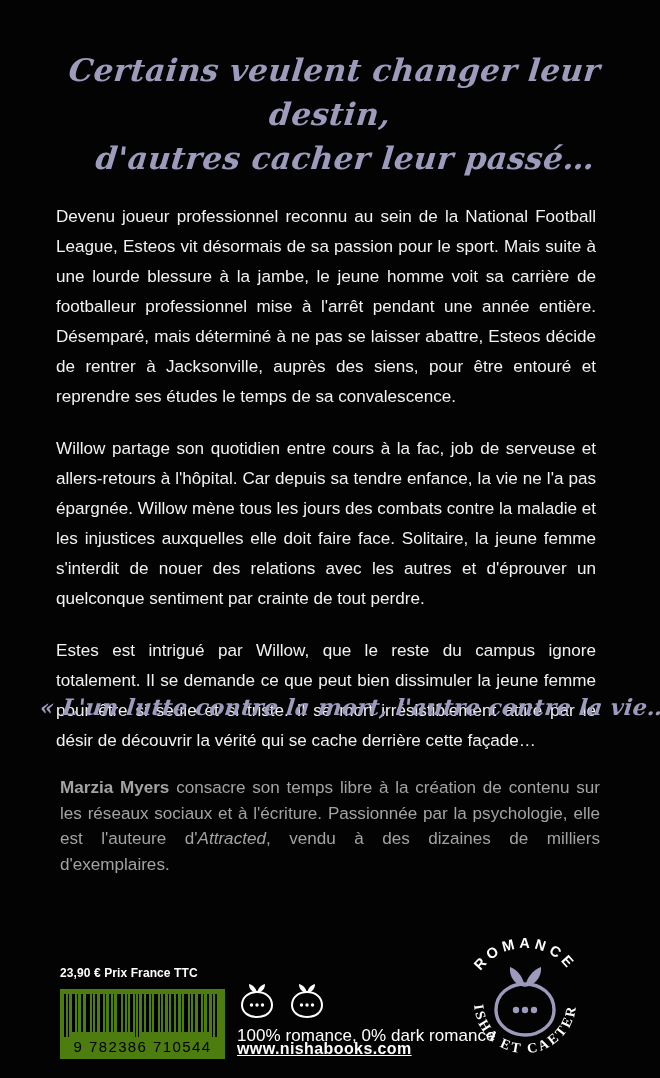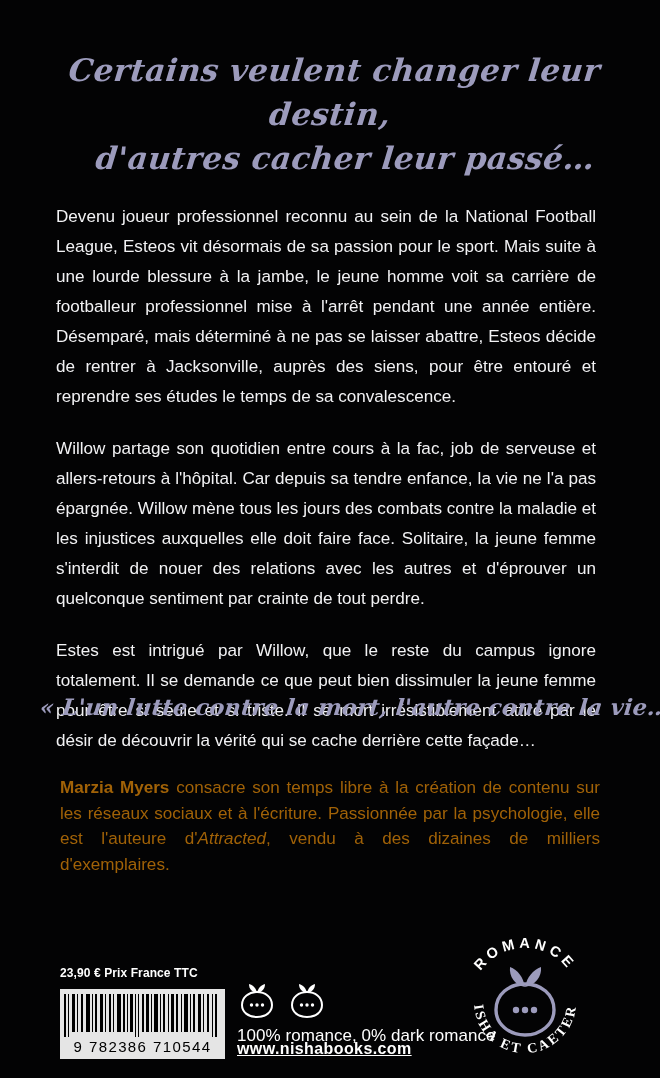--- a/index.html
+++ b/index.html
@@ -77,21 +77,21 @@
     transform: skewX(-6deg);
     white-space: nowrap;
   }
 
   
   .bio {
     position: absolute;
     left: 60px;
     top: 775px;
     width: 540px;
-    color: #a16207;
+    color: #a3a3a3;
     font-family: "Liberation Sans", sans-serif;
     font-size: 17.1px;
     line-height: 25.6px;
     text-align: justify;
   }
   .bio .author { font-weight: 700; }
   .bio .work { font-style: italic; }
 
   
   .price {
@@ -104,21 +104,21 @@
     letter-spacing: 0.1px;
     white-space: nowrap;
   }
 
   .barcode-box {
     position: absolute;
     left: 60px;
     top: 989px;
     width: 165px;
     height: 70px;
-    background: #e5e5e5;
+    background: #4d7c0f;
     box-sizing: border-box;
     padding: 5px 4px 0 4px;
   }
   .barcode-bars {
     height: 43px;
     width: 100%;
     display: block;
   }
   .barcode-digits {
     margin-top: 0px;

